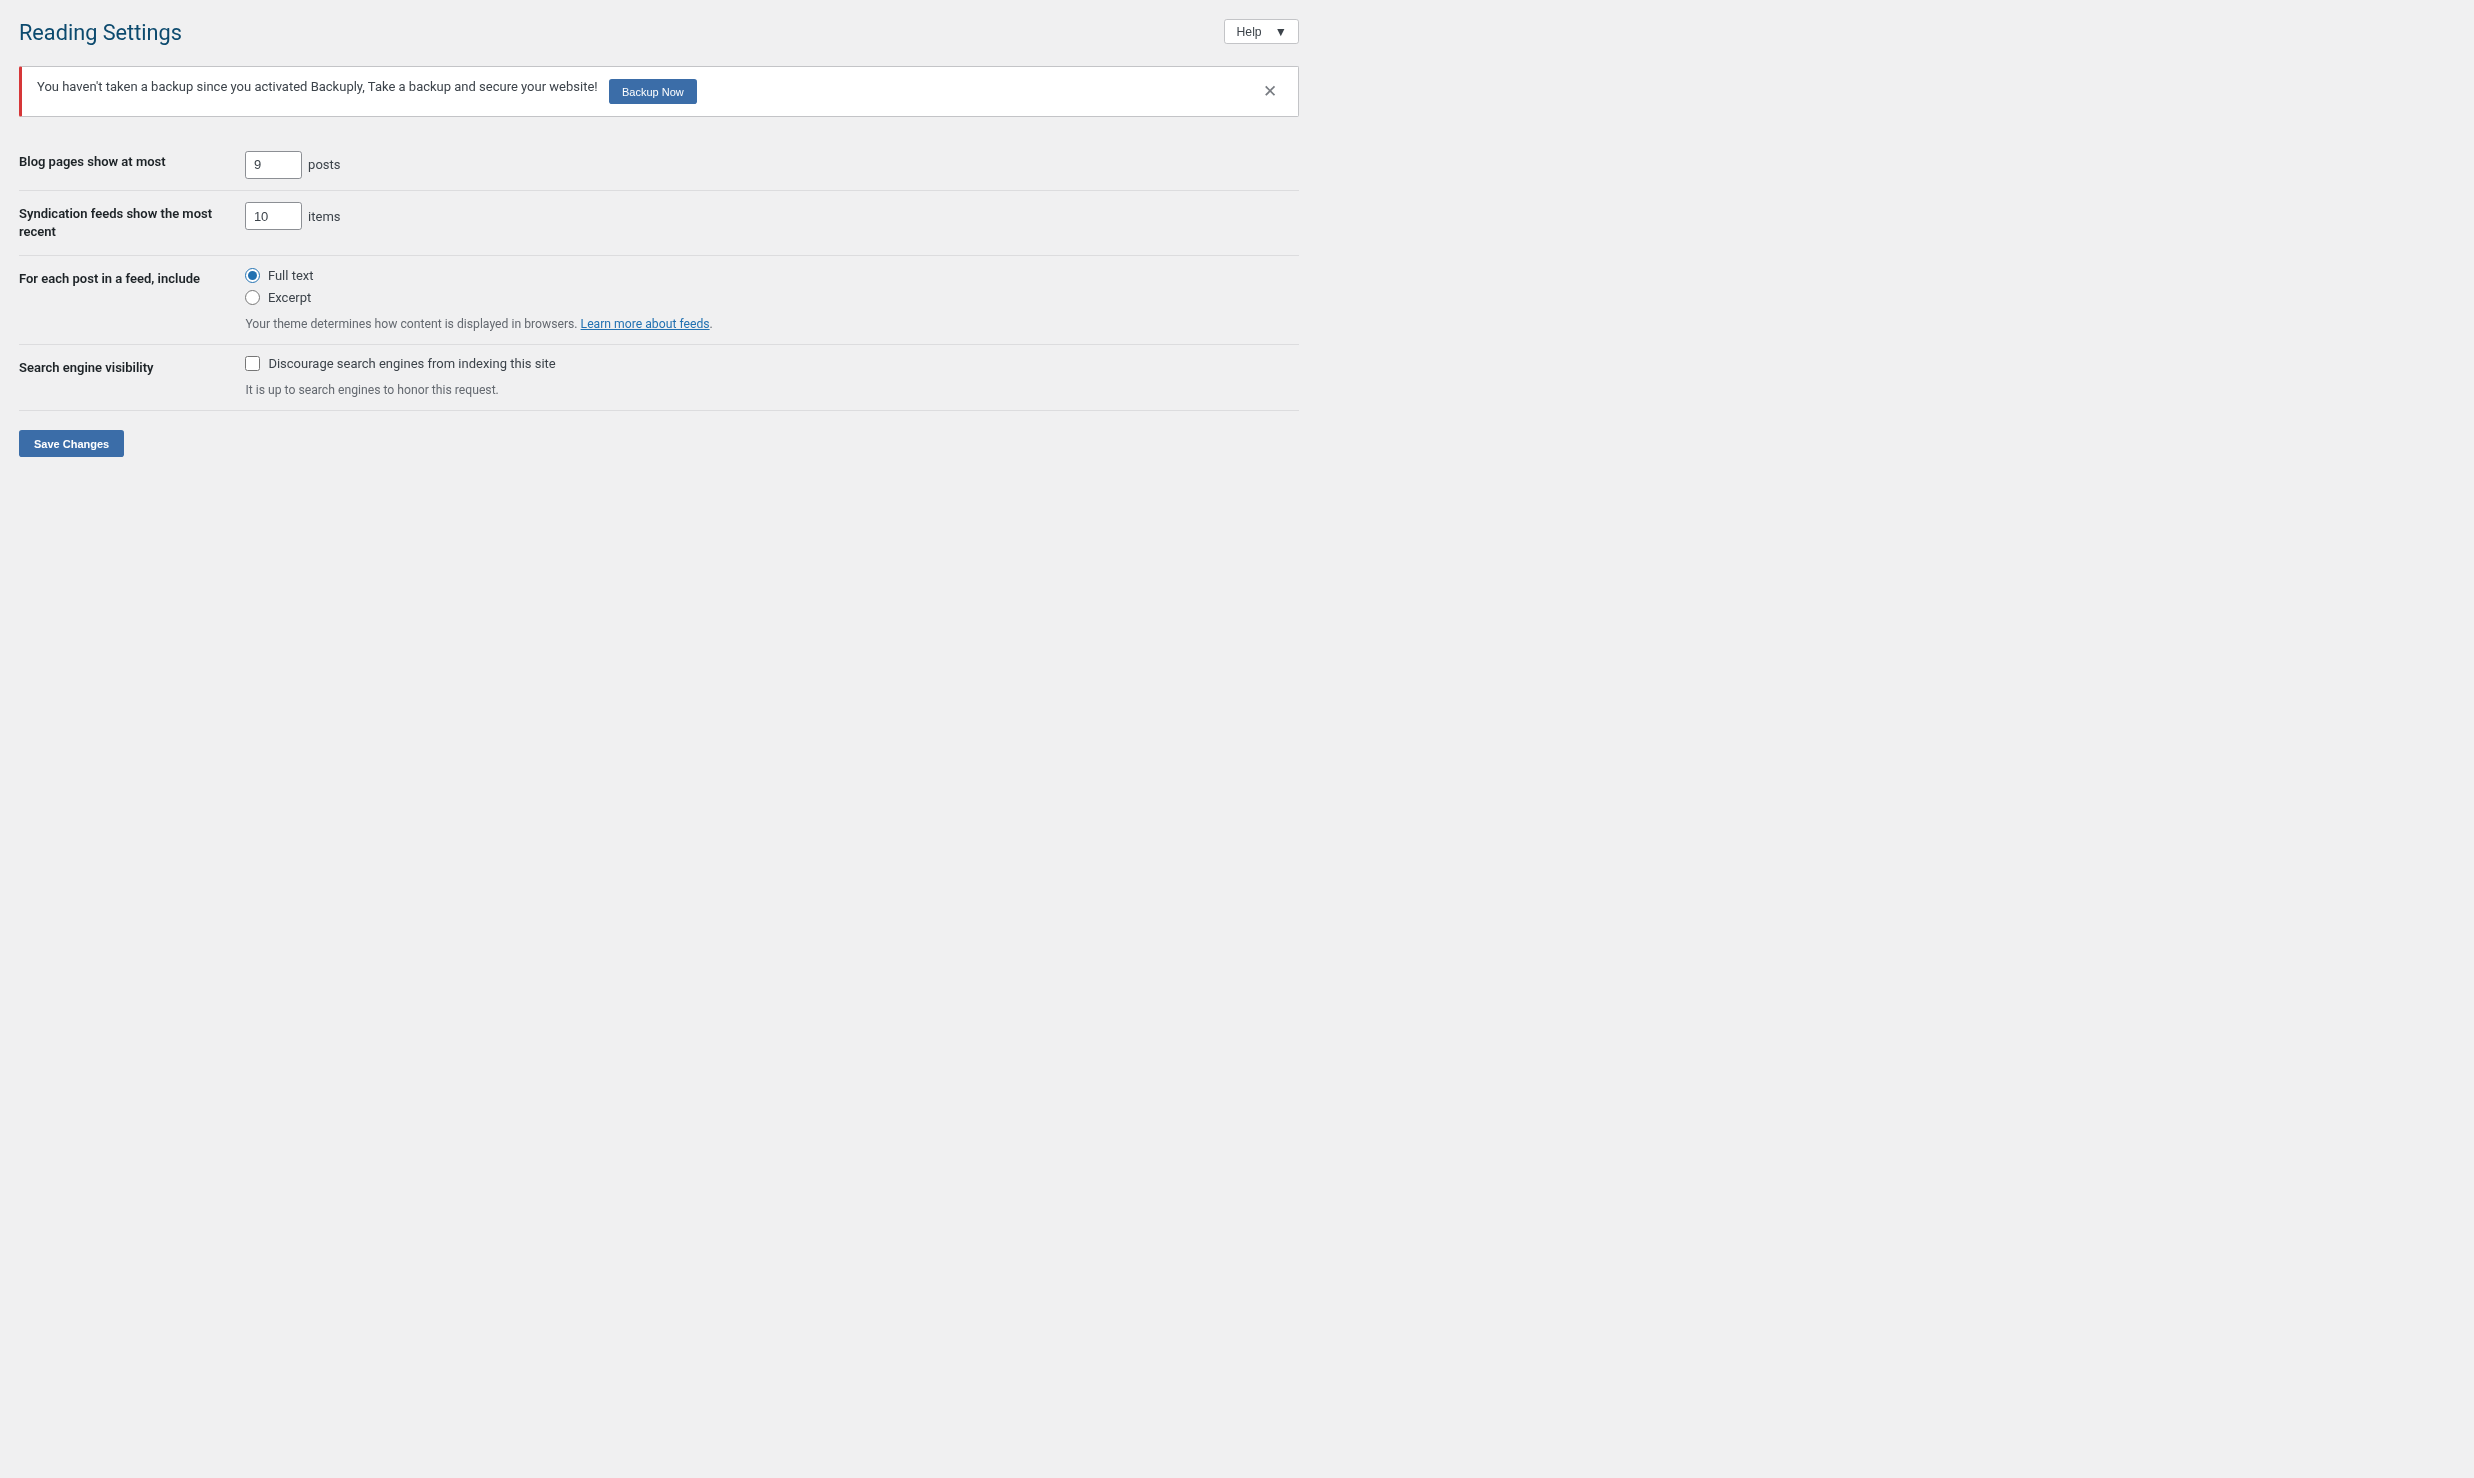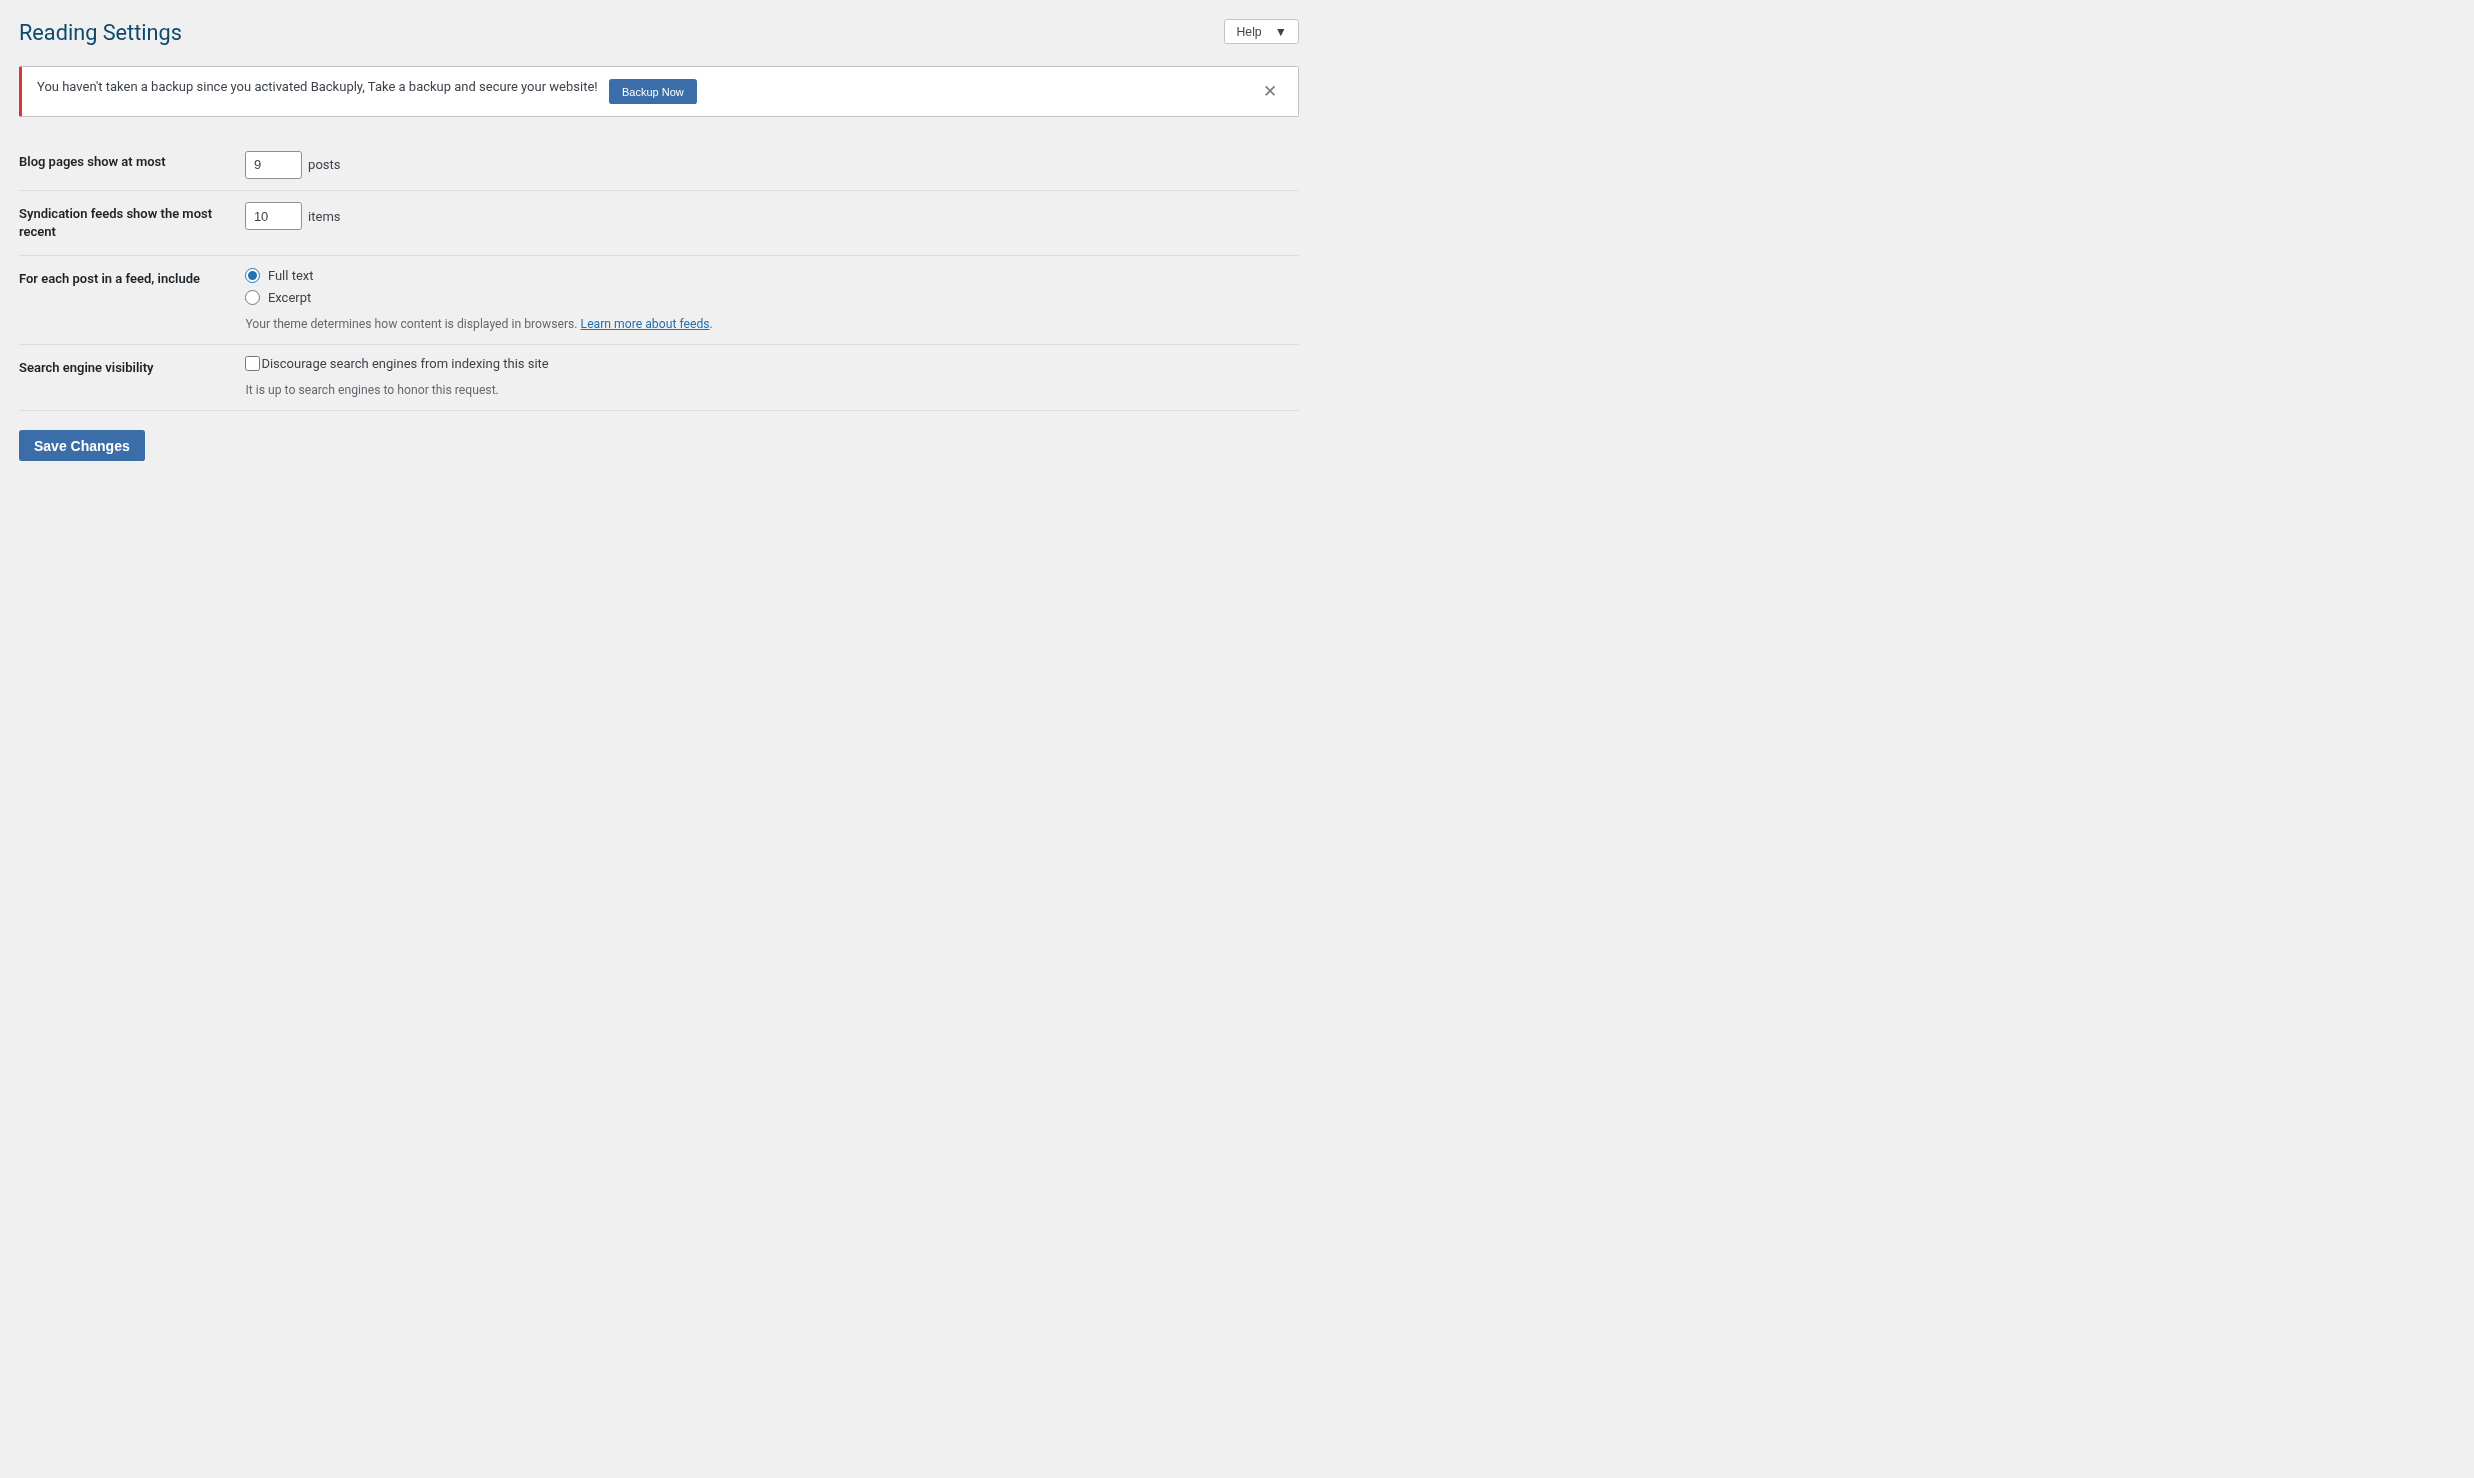--- a/index.html
+++ b/index.html
@@ -180,21 +180,21 @@
       line-height: 1.5;
     }
 
     .field-link {
       color: #2271b1;
       text-decoration: underline;
     }
 
     .checkbox-option {
       display: flex;
-      gap: 1px;
+      gap: 8px;
       cursor: pointer;
     }
 
     .checkbox-input {
       width: 15px;
       height: 15px;
       cursor: pointer;
       accent-color: #2271b1;
     }
 
@@ -206,21 +206,21 @@
     .save-changes-row {
       padding: 19px 0;
     }
 
     .save-changes-button {
       background: #3b6da8;
       color: #fff;
       border: none;
       border-radius: 2.8px;
       padding: 7.5px 15px;
-      font-size: 14px;
+      font-size: 11px;
       cursor: pointer;
       font-weight: 600;
     }
 
     .divider {
       border: none;
       border-top: 0.9px solid #dcdcde;
       margin: 0;
     }
 

